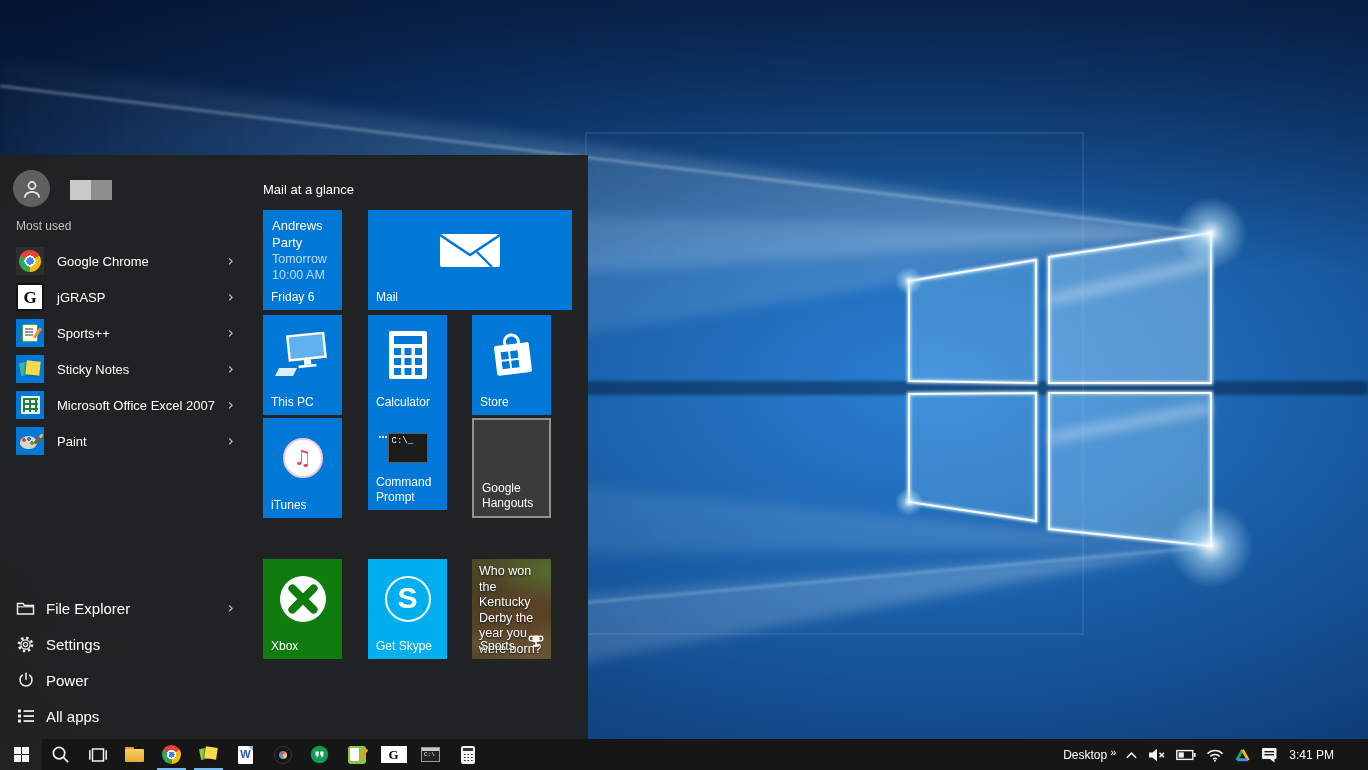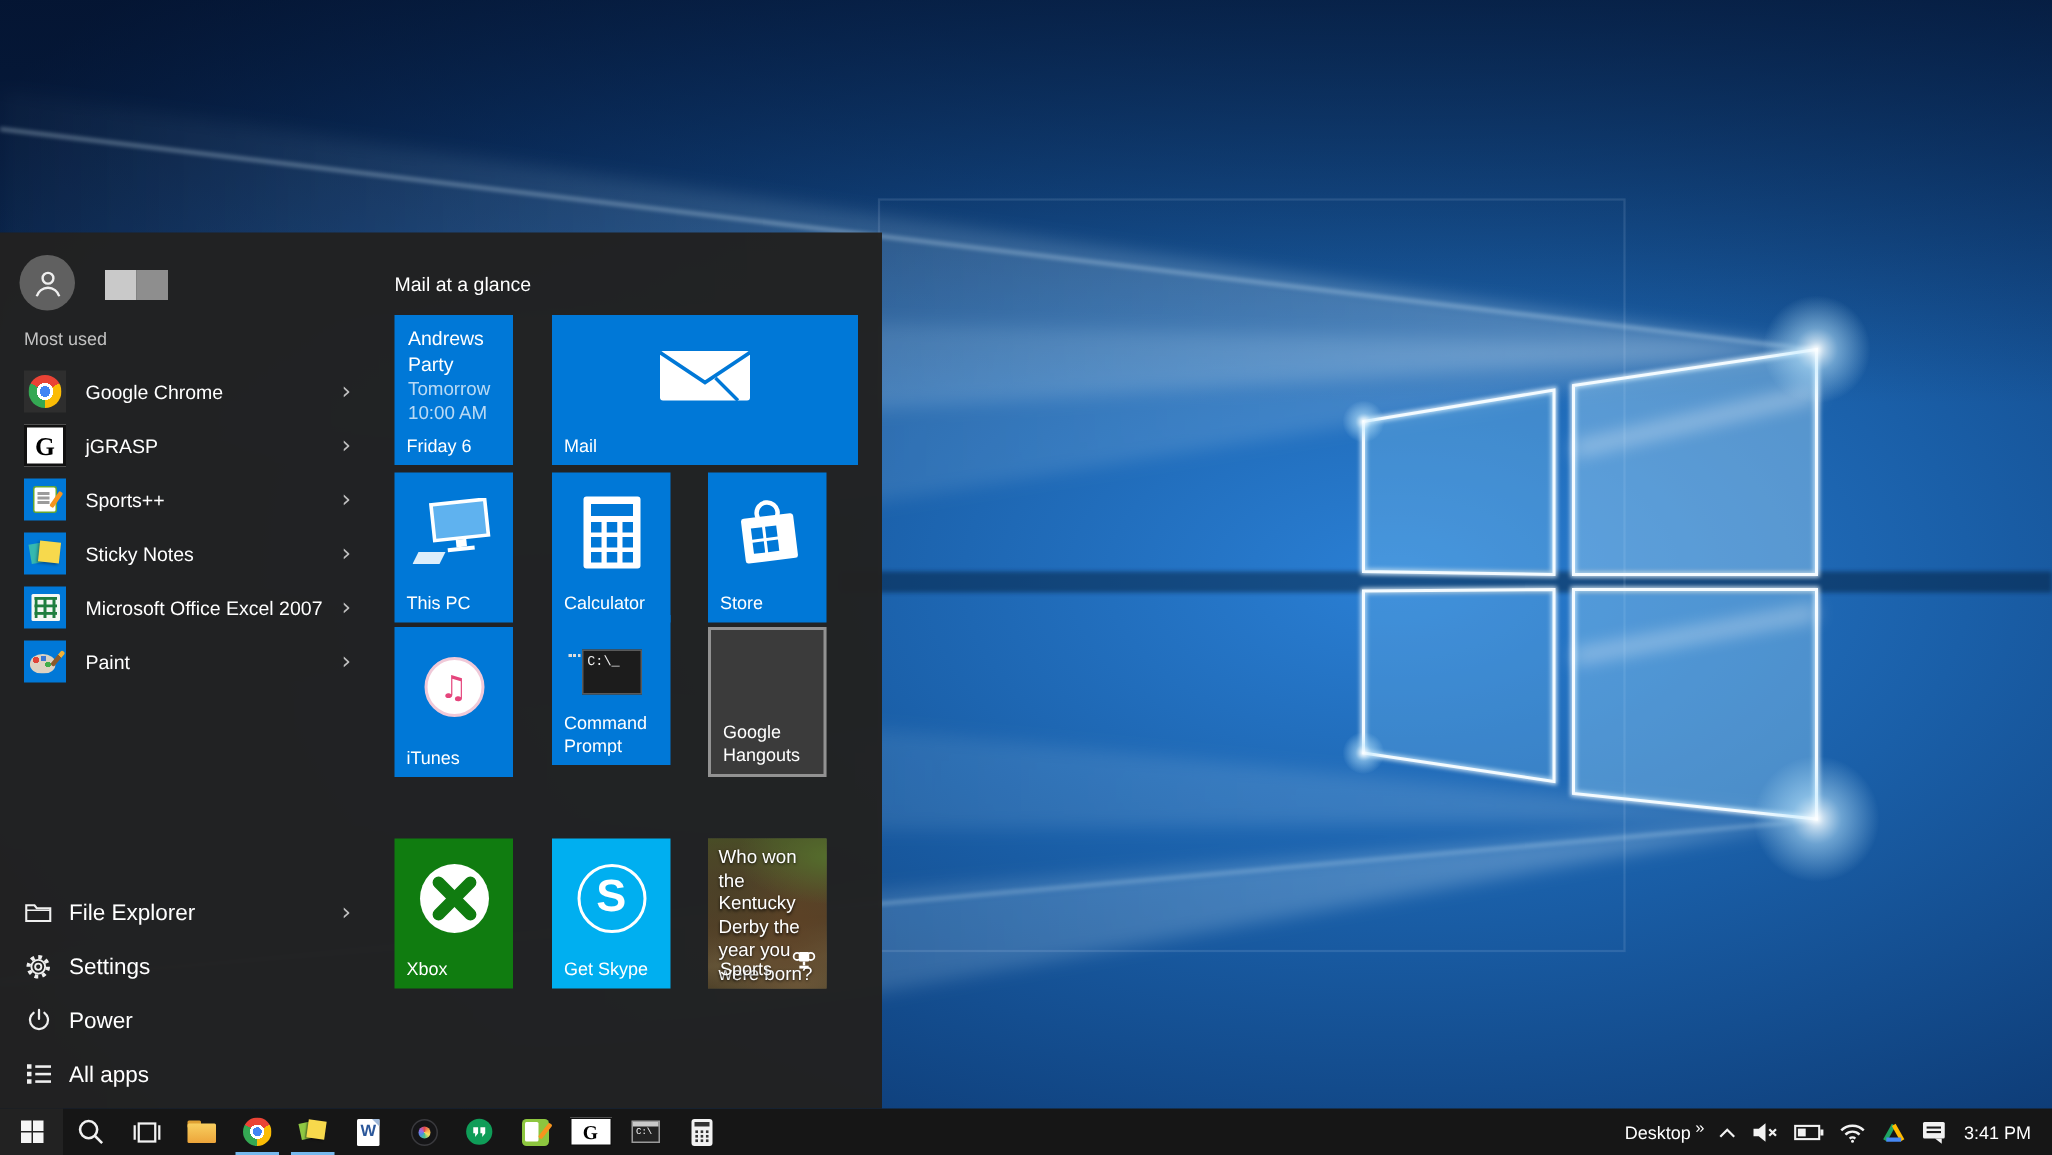--- a/index.html
+++ b/index.html
@@ -152,21 +152,21 @@
   .tb-npp::after{content:"";position:absolute;right:1px;top:2px;width:3px;height:12px;background:#f7941d;transform:rotate(38deg);border-radius:1px;}
   .tb-cmd{width:19px;height:15px;background:#222;border:1px solid #9a9a9a;position:relative;}
   .tb-cmd::before{content:"";position:absolute;left:0;top:0;right:0;height:3px;background:#c9c9c9;}
   .tb-cmd-txt{position:absolute;left:2px;top:4px;font-family:"Liberation Mono","DejaVu Sans Mono",monospace;font-size:6px;color:#fff;line-height:1;}
   .tb-calc{width:14px;height:18px;background:#f2f2f2;border-radius:2px;position:relative;}
   .tb-calc::before{content:"";position:absolute;left:2px;top:2px;right:2px;height:3px;background:#333;}
   .tb-calc::after{content:"";position:absolute;left:2px;top:7px;width:10px;height:9px;
     background:
       radial-gradient(circle at 1.5px 1.5px,#333 0 1px,rgba(0,0,0,0) 1px) 0 0/3.5px 3px;}
 
-  .tray{margin-left:auto;display:flex;align-items:center;padding-right:8px;}
+  .tray{margin-left:auto;display:flex;align-items:center;padding-right:28px;}
   .tray-item{display:flex;align-items:center;justify-content:center;height:31px;padding:0 5px;cursor:pointer;}
   .desktop-label{font-size:12px;color:#fff;}
   .overflow-chev{font-size:11px;color:#fff;margin-left:3px;letter-spacing:-1px;transform:translateY(-3px);display:inline-block;}
   .clock{font-size:12px;color:#fff;padding:0 6px;}
 
   .avatar-svg,.icon-svg{display:block;}
 </style>
 </head>
 <body>
 

